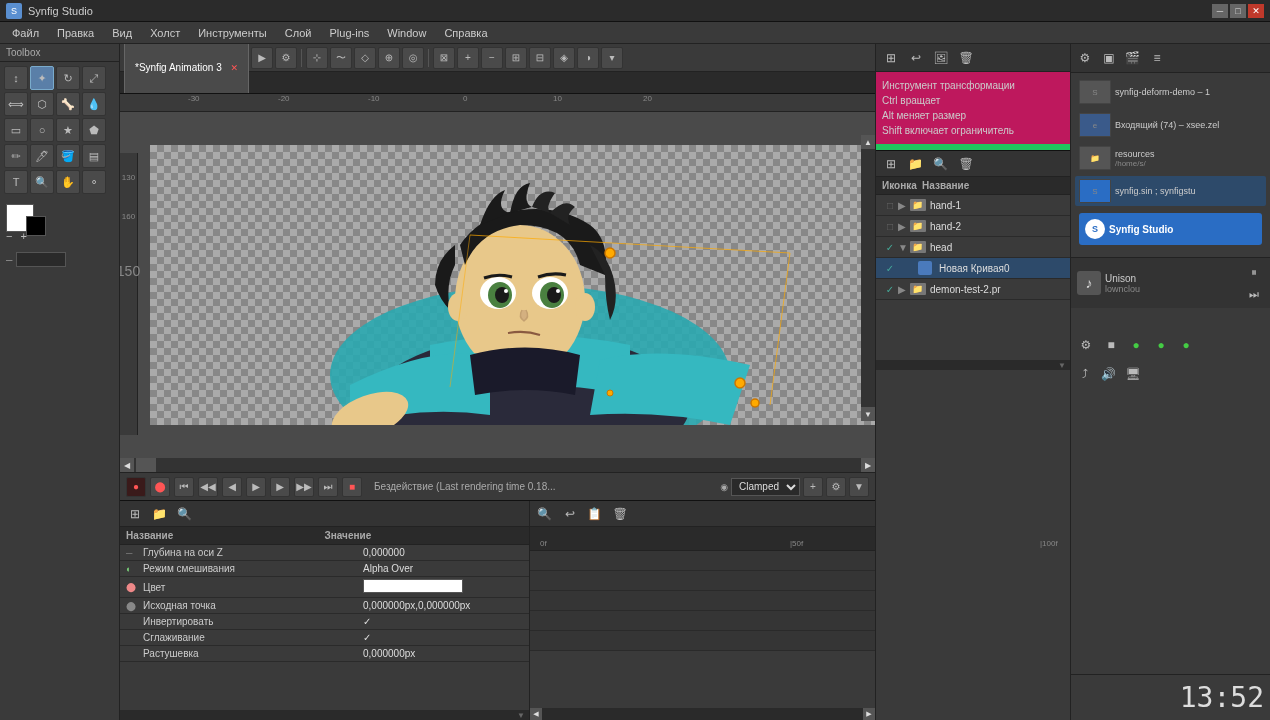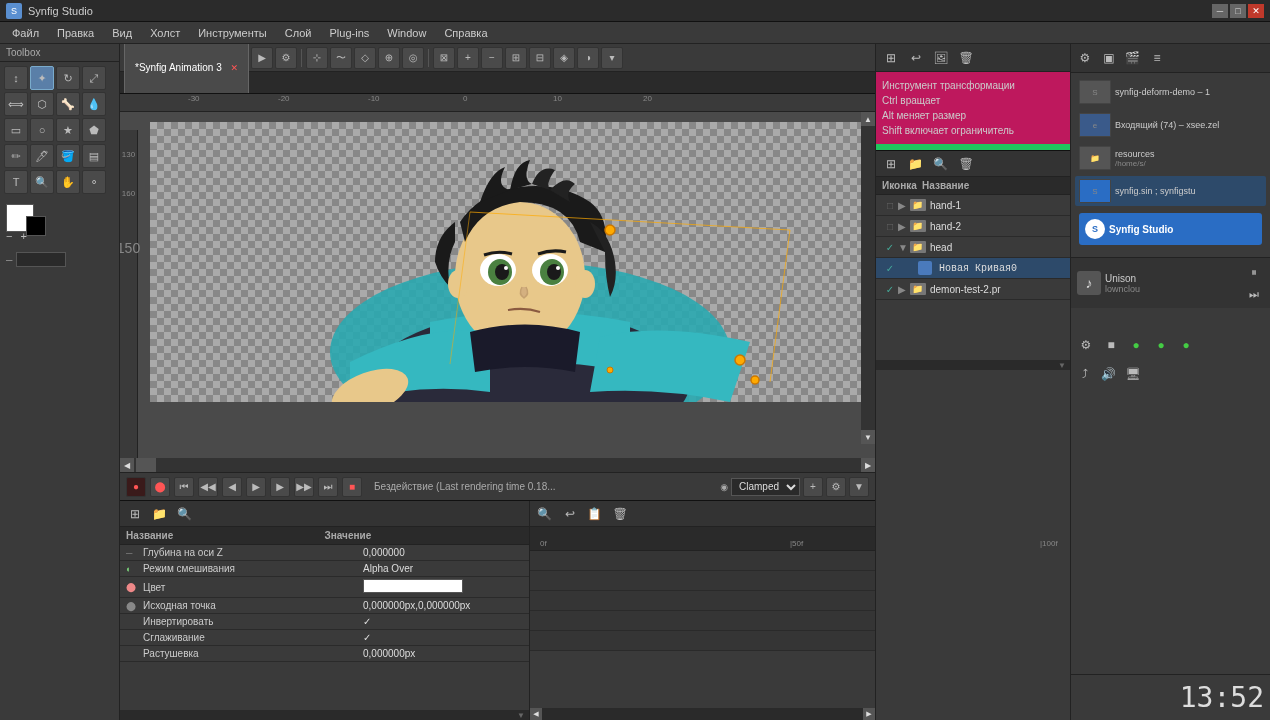--- a/index.html
+++ b/index.html
@@ -37,21 +37,21 @@
     #line-width { padding: 4px 6px; display: flex; align-items: center; gap: 4px; font-size: 10px; }
     #line-width input { width: 50px; background: #2a2a2a; border: 1px solid #555; color: #ddd; padding: 1px 3px; font-size: 10px; }
 
     
     #canvas-toolbar { height: 28px; background: #3a3a3a; border-bottom: 1px solid #222; display: flex; align-items: center; padding: 0 4px; gap: 2px; }
     .ctb-btn { width: 22px; height: 22px; background: #4a4a4a; border: 1px solid #333; border-radius: 2px; display: flex; align-items: center; justify-content: center; font-size: 10px; cursor: pointer; color: #bbb; }
     .ctb-separator { width: 1px; height: 18px; background: #555; margin: 0 2px; }
 
     
     #canvas-wrap { flex: 1; position: relative; background: #4a4a4a; overflow: hidden; display: flex; }
-    #canvas-main { flex: 1; display: flex; flex-direction: column; }
+    #canvas-main { flex: 1; display: flex; flex-direction: column; gap: 23px; }
     #ruler-h { height: 18px; background: #3a3a3a; border-bottom: 1px solid #222; position: relative; display: flex; align-items: flex-end; padding-bottom: 2px; }
     .ruler-mark { position: absolute; font-size: 8px; color: #888; }
     #canvas-content { flex: 1; position: relative; overflow: hidden; }
     
     #canvas-img-area { position: absolute; top: 10px; left: 30px; width: 760px; height: 280px; background-image: 
       linear-gradient(45deg, #888 25%, transparent 25%),
       linear-gradient(-45deg, #888 25%, transparent 25%),
       linear-gradient(45deg, transparent 75%, #888 75%),
       linear-gradient(-45deg, transparent 75%, #888 75%);
       background-size: 14px 14px;
@@ -519,21 +519,21 @@
           <div class="layer-expand">▼</div>
           <div class="layer-folder-icon gray">📁</div>
           <div class="layer-name">head</div>
         </div>
 
         <div class="layer-row selected">
           <div class="layer-vis" style="color:#4a9;">✓</div>
           <div class="layer-expand" style="width:12px;"></div>
           <div class="indent" style="display:flex;align-items:center;margin-left:8px;">
             <div class="layer-folder-icon blue" style="width:14px;height:14px;background:#4a7abc;border-radius:2px;"></div>
-            <div class="layer-name" style="margin-left:3px;font-family:Liberation Mono, monospace;">Новая Кривая0</div>
+            <div class="layer-name" style="margin-left:3px;">Новая Кривая0</div>
           </div>
         </div>
 
         <div class="layer-row">
           <div class="layer-vis" style="color:#4a9;">✓</div>
           <div class="layer-expand">▶</div>
           <div class="layer-folder-icon gray">📁</div>
           <div class="layer-name">demon-test-2.pr</div>
         </div>
       </div>

